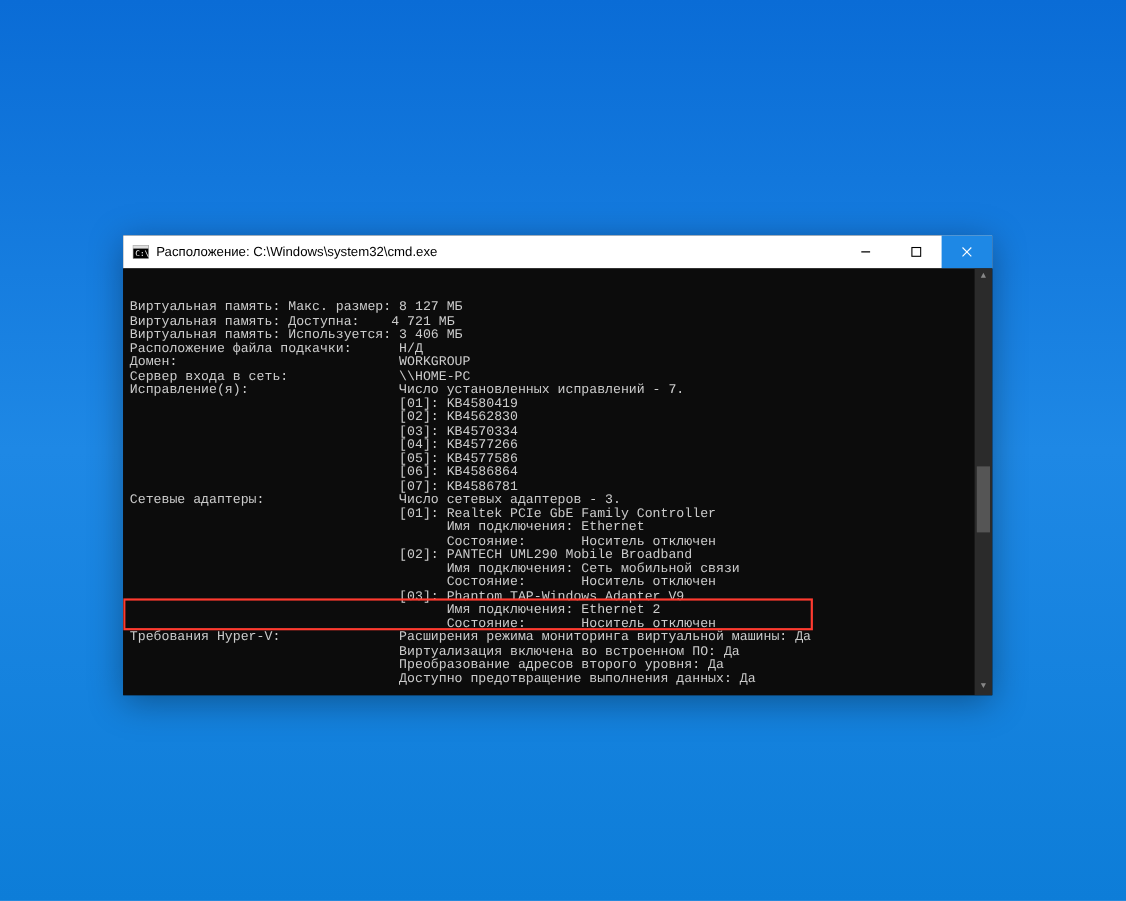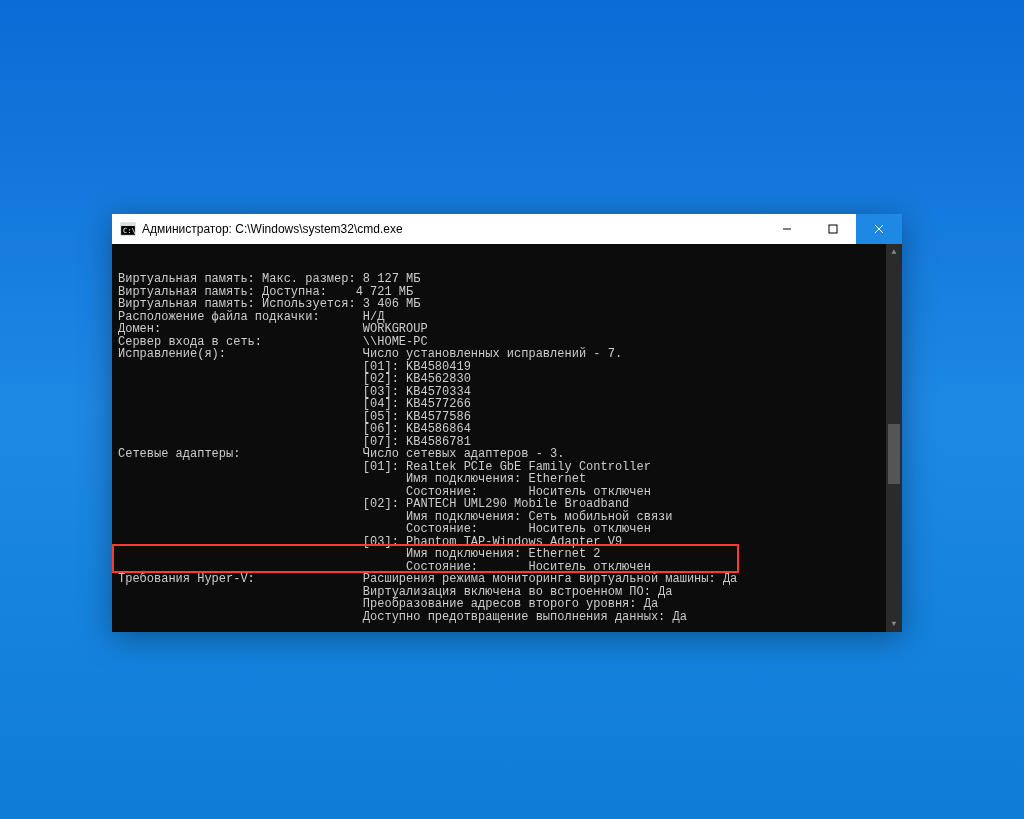--- a/index.html
+++ b/index.html
@@ -116,21 +116,21 @@
 
 <div class="window">
   <div class="titlebar">
     <div class="icon">
       <svg width="16" height="16" viewBox="0 0 16 16">
         <rect x="1" y="2" width="14" height="12" fill="#000" stroke="#888" stroke-width="0.5"></rect>
         <rect x="1" y="2" width="14" height="3" fill="#ddd"></rect>
         <text x="3" y="12" font-size="7" fill="#fff" font-family="monospace">C:\</text>
       </svg>
     </div>
-    <div class="title">Администратор: C:\Windows\system32\cmd.exe</div>
+    <div class="title">Расположение: C:\Windows\system32\cmd.exe</div>
     <div class="controls">
       <div class="btn">
         <svg width="10" height="10" viewBox="0 0 10 10">
             <line x1="1" y1="5" x2="9" y2="5" stroke="#000" stroke-width="1"></line>
           </svg>
       </div>
       <div class="btn">
         <svg width="10" height="10" viewBox="0 0 10 10">
             <rect x="1" y="1" width="8" height="8" fill="none" stroke="#000" stroke-width="1"></rect>
           </svg>

